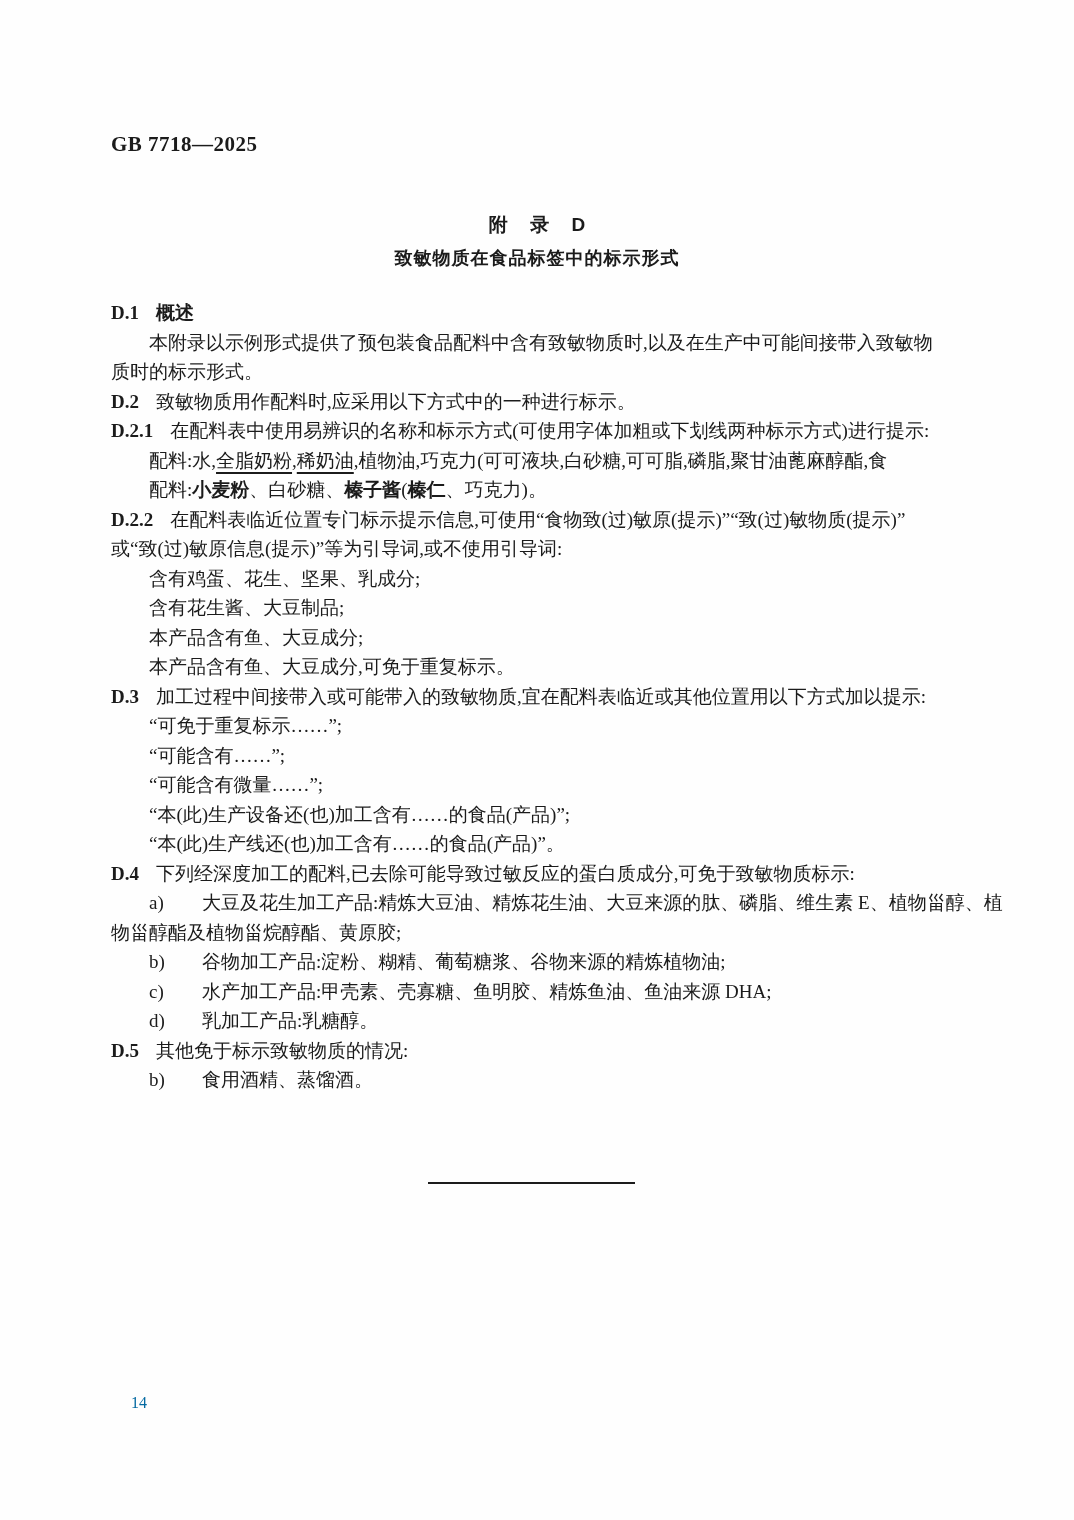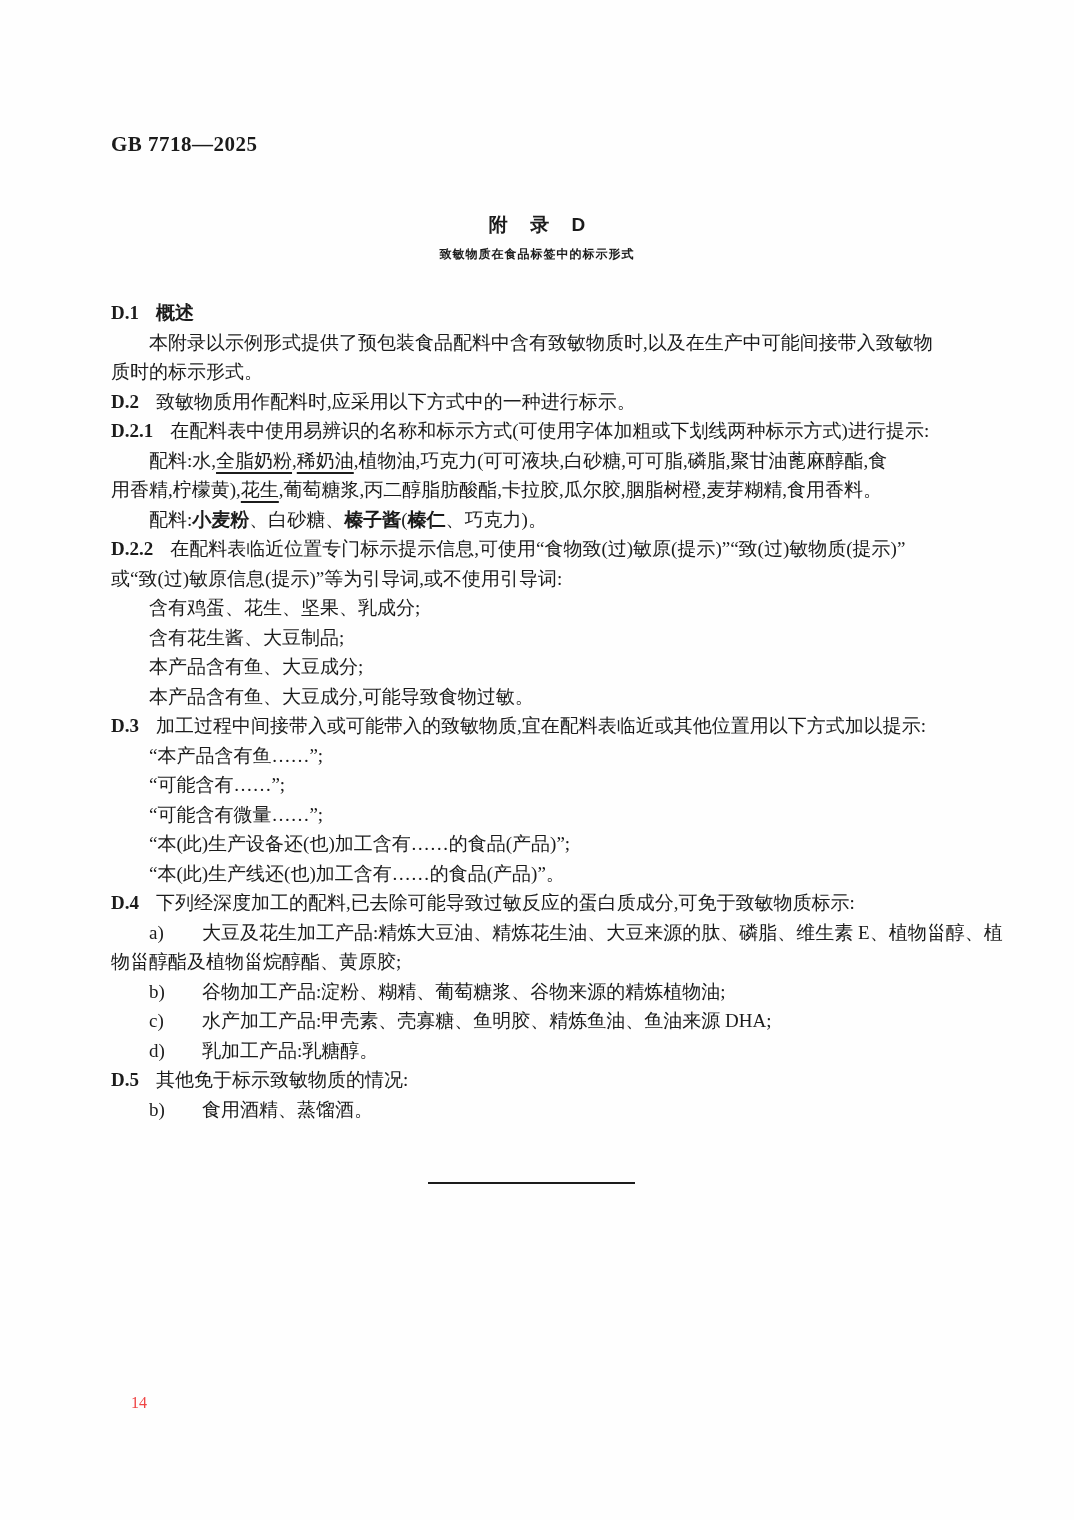--- a/index.html
+++ b/index.html
@@ -13,41 +13,41 @@
     font-size:21px; font-weight:700; letter-spacing:0.5px;
   }
   .t1 {
     position:absolute; left:0; top:212px; width:100%; text-align:center;
     font-family:"Liberation Sans","DejaVu Sans",sans-serif;
     font-size:19px; font-weight:700; word-spacing:0.9em;
   }
   .t2 {
     position:absolute; left:0; top:246px; width:100%; text-align:center;
     font-family:"Liberation Sans","DejaVu Sans",sans-serif;
-    font-size:12px; font-weight:700; letter-spacing:1px;
+    font-size:18px; font-weight:700; letter-spacing:1px;
   }
   .body {
     position:absolute; left:111px; top:298px; width:850px;
     font-size:19px;
   }
   .ln { height:29.5px; line-height:29.5px; white-space:nowrap; }
   .para-gap { margin-top:0; }
   .ind { padding-left:38px; }
   .lbl { font-weight:700; margin-right:17px; }
   .hd  { font-family:Liberation Mono, monospace; font-weight:700; }
   .bb  { font-family:"Liberation Sans","DejaVu Sans",sans-serif; font-weight:700; }
   .ul  { text-decoration:underline; text-underline-offset:5px; text-decoration-thickness:1.5px; }
   .mk  { display:inline-block; width:53px; }
   .endrule {
     position:absolute; left:428px; top:1182px; width:207px; height:2px;
     background:#1c1c1c;
   }
   .pageno {
     position:absolute; left:131px; top:1394px;
-    font-size:16px; color:#ef4444;
+    font-size:16px; color:#0369a1;
   }
 </style>
 </head>
 <body>
 
 <div class="page">
 
   <div class="hdr">GB 7718—2025</div>
 
   <div class="t1">附 录 D</div>
@@ -70,23 +70,20 @@
       <span class="lbl">D.2</span><span>致敏物质用作配料时,应采用以下方式中的一种进行标示。</span>
     </div>
 
     <div class="ln">
       <span class="lbl">D.2.1</span><span>在配料表中使用易辨识的名称和标示方式(可使用字体加粗或下划线两种标示方式)进行提示:</span>
     </div>
 
     <div class="ln ind">
       <span>配料:水,</span><span class="ul">全脂奶粉</span><span>,</span><span class="ul">稀奶油</span><span>,植物油,巧克力(可可液块,白砂糖,可可脂,磷脂,聚甘油蓖麻醇酯,食</span>
     </div>
-    <div class="ln">
-      <span>用香精,柠檬黄),</span><span class="ul">花生</span><span>,葡萄糖浆,丙二醇脂肪酸酯,卡拉胶,瓜尔胶,胭脂树橙,麦芽糊精,食用香料。</span>
-    </div>
 
     <div class="ln ind">
       <span>配料:</span><span class="bb">小麦粉</span><span>、白砂糖、</span><span class="bb">榛子酱</span><span>(</span><span class="bb">榛仁</span><span>、巧克力)。</span>
     </div>
 
     <div class="ln">
       <span class="lbl">D.2.2</span><span>在配料表临近位置专门标示提示信息,可使用“食物致(过)敏原(提示)”“致(过)敏物质(提示)”</span>
     </div>
     <div class="ln">
       <span>或“致(过)敏原信息(提示)”等为引导词,或不使用引导词:</span>
@@ -95,29 +92,29 @@
     <div class="ln ind">
       <span>含有鸡蛋、花生、坚果、乳成分;</span>
     </div>
     <div class="ln ind">
       <span>含有花生酱、大豆制品;</span>
     </div>
     <div class="ln ind">
       <span>本产品含有鱼、大豆成分;</span>
     </div>
     <div class="ln ind">
-      <span>本产品含有鱼、大豆成分,可能导致食物过敏。</span>
+      <span>本产品含有鱼、大豆成分,可免于重复标示。</span>
     </div>
 
     <div class="ln">
       <span class="lbl">D.3</span><span>加工过程中间接带入或可能带入的致敏物质,宜在配料表临近或其他位置用以下方式加以提示:</span>
     </div>
 
     <div class="ln ind">
-      <span>“本产品含有鱼……”;</span>
+      <span>“可免于重复标示……”;</span>
     </div>
     <div class="ln ind">
       <span>“可能含有……”;</span>
     </div>
     <div class="ln ind">
       <span>“可能含有微量……”;</span>
     </div>
     <div class="ln ind">
       <span>“本(此)生产设备还(也)加工含有……的食品(产品)”;</span>
     </div>

